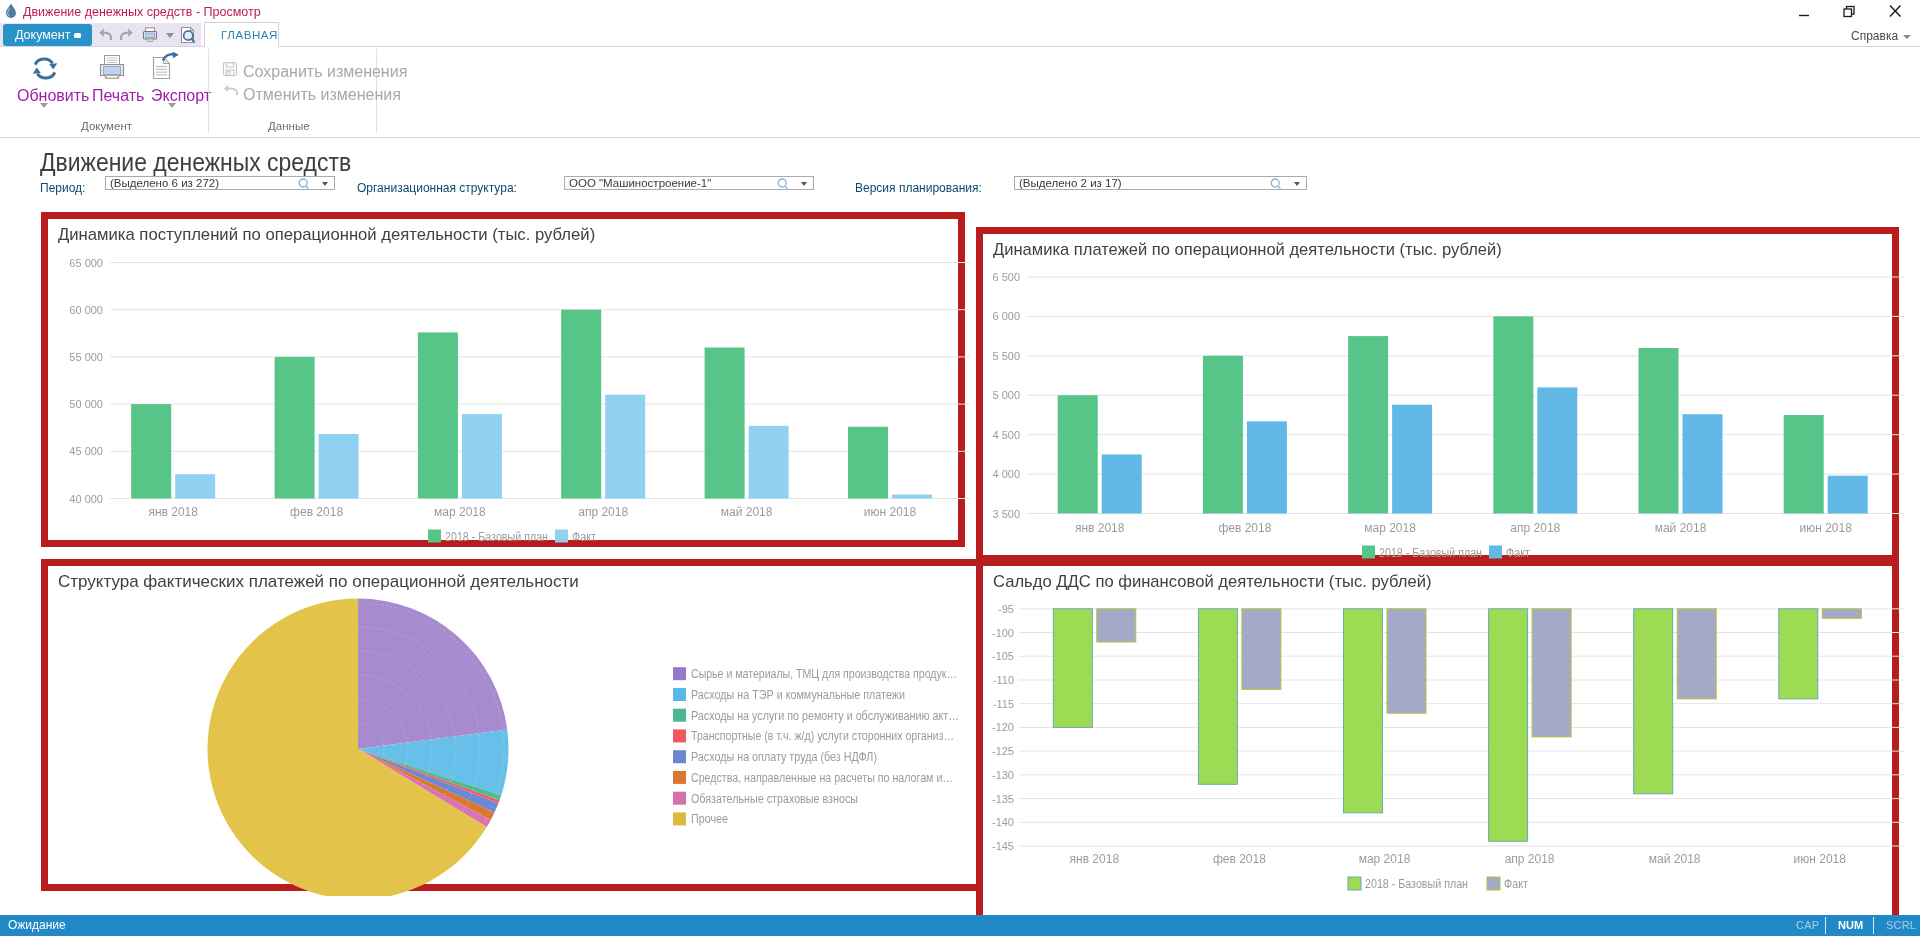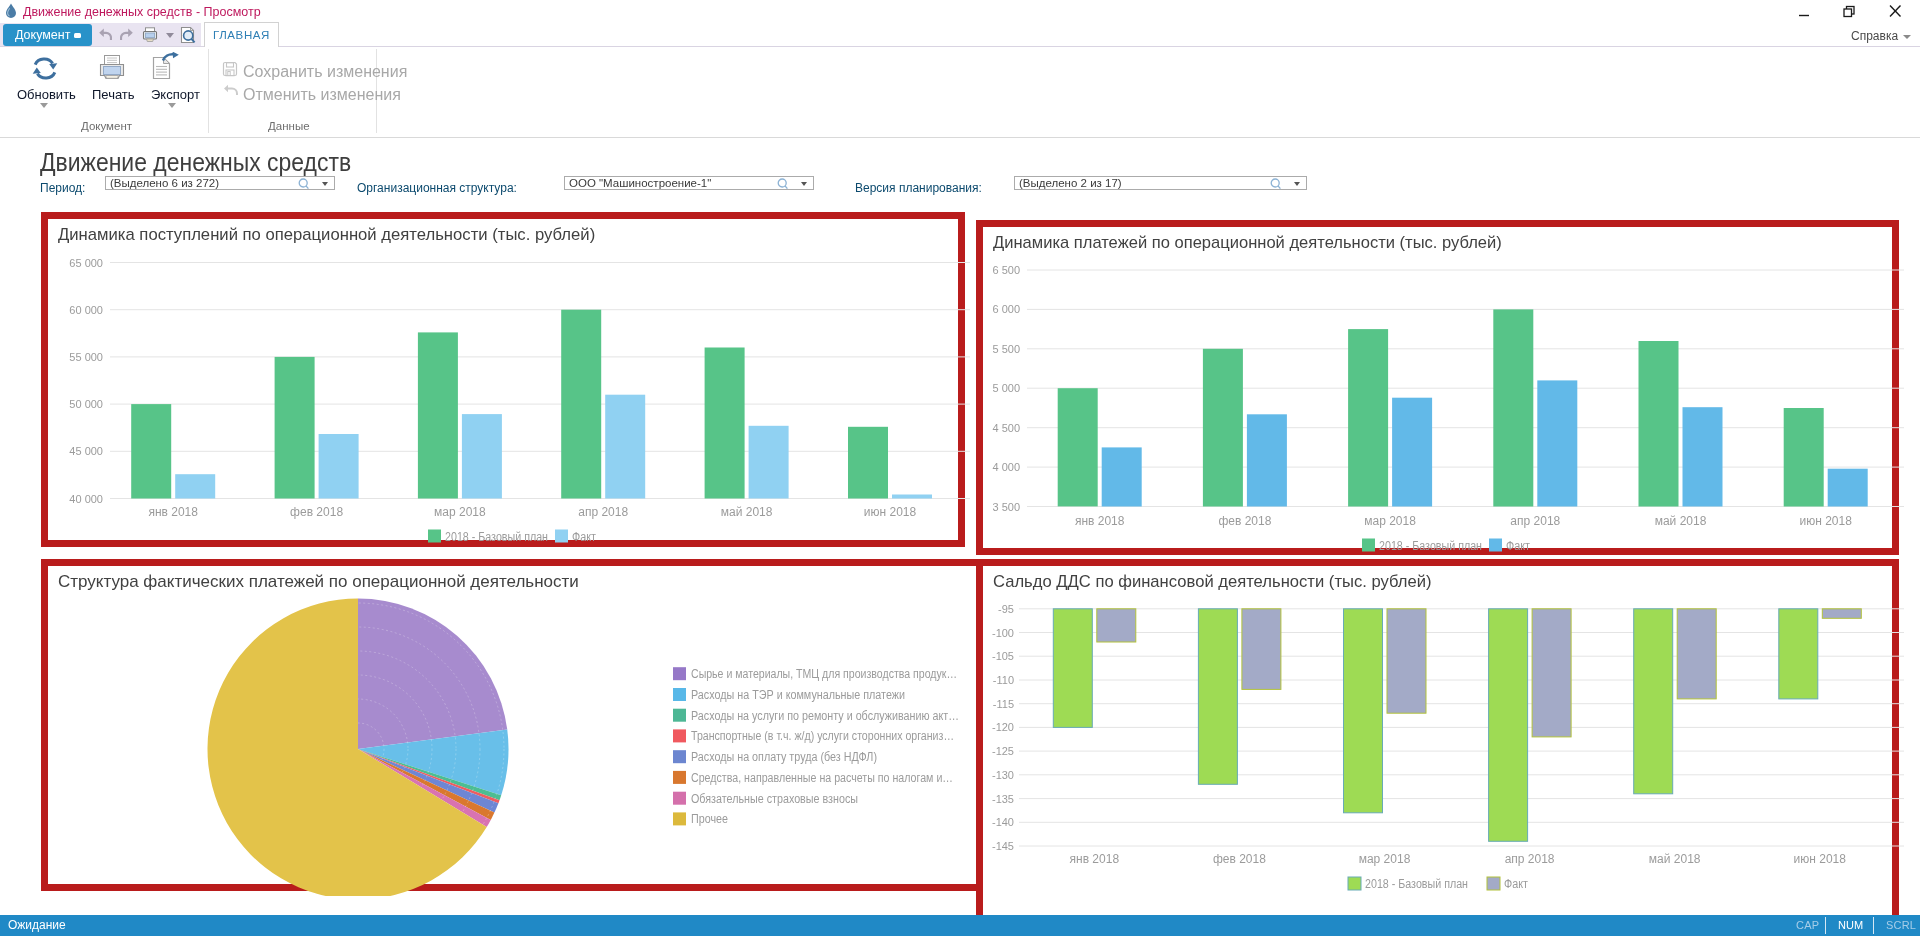--- a/index.html
+++ b/index.html
@@ -6,25 +6,25 @@
   font-family:"Liberation Sans",sans-serif;}
 #root {position:absolute;left:0;top:0;width:1920px;height:936px;background:#fff;}
 #titletext {position:absolute;left:23px;top:5px;font-size:12.5px;color:#be185d}
 #qatstrip {position:absolute;left:0;top:23px;width:201px;height:24px;background:#e9e4f1;border-bottom:1px solid #d8d3e2}
 #docbtn {position:absolute;left:3px;top:24px;width:89px;height:22px;background:#2892c9;border-radius:3px;
   color:#fff;font-size:12.5px;text-align:left;padding-left:12px;line-height:22px}
 #docbtn .glyph {position:absolute;left:71px;top:9px;width:7px;height:5px;background:#fff;border-radius:1.5px}
 #qatdd {position:absolute;left:166px;top:33px;width:0;height:0;border-left:4px solid transparent;border-right:4px solid transparent;border-top:5px solid #908a9a}
 #tabline {position:absolute;left:0;top:46px;width:1920px;height:1px;background:#d9d4e2}
 #tab {position:absolute;left:204px;top:22px;width:75px;height:25px;background:#fff;border:1px solid #d2d2d2;border-bottom:none;
-  color:#2e7fb5;font-size:11.5px;letter-spacing:0.6px;text-align:center;line-height:25px}
+  color:#2e7fb5;font-size:11.5px;letter-spacing:0.6px;text-align:right;line-height:25px}
 #spravka {position:absolute;left:1851px;top:29px;font-size:12px;color:#4a4a4a}
 #spravka_dd {position:absolute;left:1903px;top:35px;width:0;height:0;border-left:4px solid transparent;border-right:4px solid transparent;border-top:4px solid #8a8a8a}
 #ribbon {position:absolute;left:0;top:47px;width:1920px;height:91px;background:#ffffff;border-bottom:1px solid #d9d9d9}
-.rlabel {position:absolute;font-size:13px;color:#0f172a}
+.rlabel {position:absolute;font-size:16px;color:#a21caf}
 .rdd {position:absolute;width:0;height:0;border-left:4px solid transparent;border-right:4px solid transparent;border-top:5px solid #9a9a9a}
 .rgroup {position:absolute;top:120px;font-size:11.5px;color:#6e6e6e}
 .rsep {position:absolute;top:2px;width:1px;height:84px;background:#e2e2e2}
 .gtext {position:absolute;font-size:16px;color:#a8a8a8}
 #h1 {position:absolute;left:40px;top:148px;font-size:25.5px;color:#3e3e3e;transform:scaleX(0.9);transform-origin:0 0}
 .flabel {position:absolute;top:181px;font-size:12px;color:#0c4a6e}
 .combo {position:absolute;top:176px;height:14px;border:1px solid #ababab;background:#fff;box-sizing:border-box}
 .ctext {position:absolute;left:4px;top:0px;font-size:11.5px;color:#3a3a3a}
 .carrow {position:absolute;right:6px;top:4.5px;width:0;height:0;border-left:3.5px solid transparent;border-right:3.5px solid transparent;border-top:4.5px solid #555}
 .panel {position:absolute;background:#fff;border:7px solid #b91c1c}
@@ -193,21 +193,21 @@
         <rect x="800.0" y="207.8" width="40" height="71.7" fill="#57c488"></rect>
         <rect x="844.0" y="275.5" width="40" height="4.0" fill="#90d1f2"></rect>
         <text x="842.0" y="297" text-anchor="middle" font-size="12" fill="#9b9b9b">июн 2018</text>
         <rect x="380" y="310.5" width="13" height="13" fill="#57c488"></rect>
         <text x="397" y="321.5" font-size="12" fill="#9b9b9b" textLength="103" lengthAdjust="spacingAndGlyphs">2018 - Базовый план</text>
         <rect x="507" y="310.5" width="13" height="13" fill="#90d1f2"></rect>
         <text x="524" y="321.5" font-size="12" fill="#9b9b9b" textLength="24" lengthAdjust="spacingAndGlyphs">Факт</text>
       </svg>
 </div>
 
-<div class="panel" style="left:976px;top:220px;width:923px;height:335px">
+<div class="panel" style="left:976px;top:227px;width:923px;height:335px">
 <div class="ptitle" style="transform:scaleX(0.973);transform-origin:0 0">Динамика платежей по операционной деятельности (тыс. рублей)</div>
 <svg width="921" height="333" viewBox="0 0 921 333">
         <line x1="44" y1="43.0" x2="921" y2="43.0" stroke="#e4e4e4" stroke-width="1"></line>
         <text x="37" y="47.0" text-anchor="end" font-size="11" fill="#9b9b9b">6 500</text>
         <line x1="44" y1="82.4" x2="921" y2="82.4" stroke="#e4e4e4" stroke-width="1"></line>
         <text x="37" y="86.4" text-anchor="end" font-size="11" fill="#9b9b9b">6 000</text>
         <line x1="44" y1="121.8" x2="921" y2="121.8" stroke="#e4e4e4" stroke-width="1"></line>
         <text x="37" y="125.8" text-anchor="end" font-size="11" fill="#9b9b9b">5 500</text>
         <line x1="44" y1="161.2" x2="921" y2="161.2" stroke="#e4e4e4" stroke-width="1"></line>
         <text x="37" y="165.2" text-anchor="end" font-size="11" fill="#9b9b9b">5 000</text>
@@ -330,17 +330,17 @@
         <text x="382" y="322" font-size="12" fill="#9b9b9b" textLength="103" lengthAdjust="spacingAndGlyphs">2018 - Базовый план</text>
         <rect x="504" y="311" width="13" height="13" fill="#a3aac7" stroke="#b2c23a" stroke-width="1"></rect>
         <text x="521" y="322" font-size="12" fill="#9b9b9b" textLength="24" lengthAdjust="spacingAndGlyphs">Факт</text>
       </svg>
 </div>
 
 <div id="statusbar">
 <span class="lt">Ожидание</span>
 <span class="sbtxt" style="left:1796px">CAP</span>
 <span class="sbsep" style="left:1825px"></span>
-<span class="sbtxt" style="left:1838px;color:#ffffff;font-weight:normal;letter-spacing:0">NUM</span>
+<span class="sbtxt" style="left:1838px;color:#ffffff;font-weight:bold;letter-spacing:0">NUM</span>
 <span class="sbsep" style="left:1873px"></span>
 <span class="sbtxt" style="left:1886px">SCRL</span>
 </div>
 
 </div>
 </body></html>

